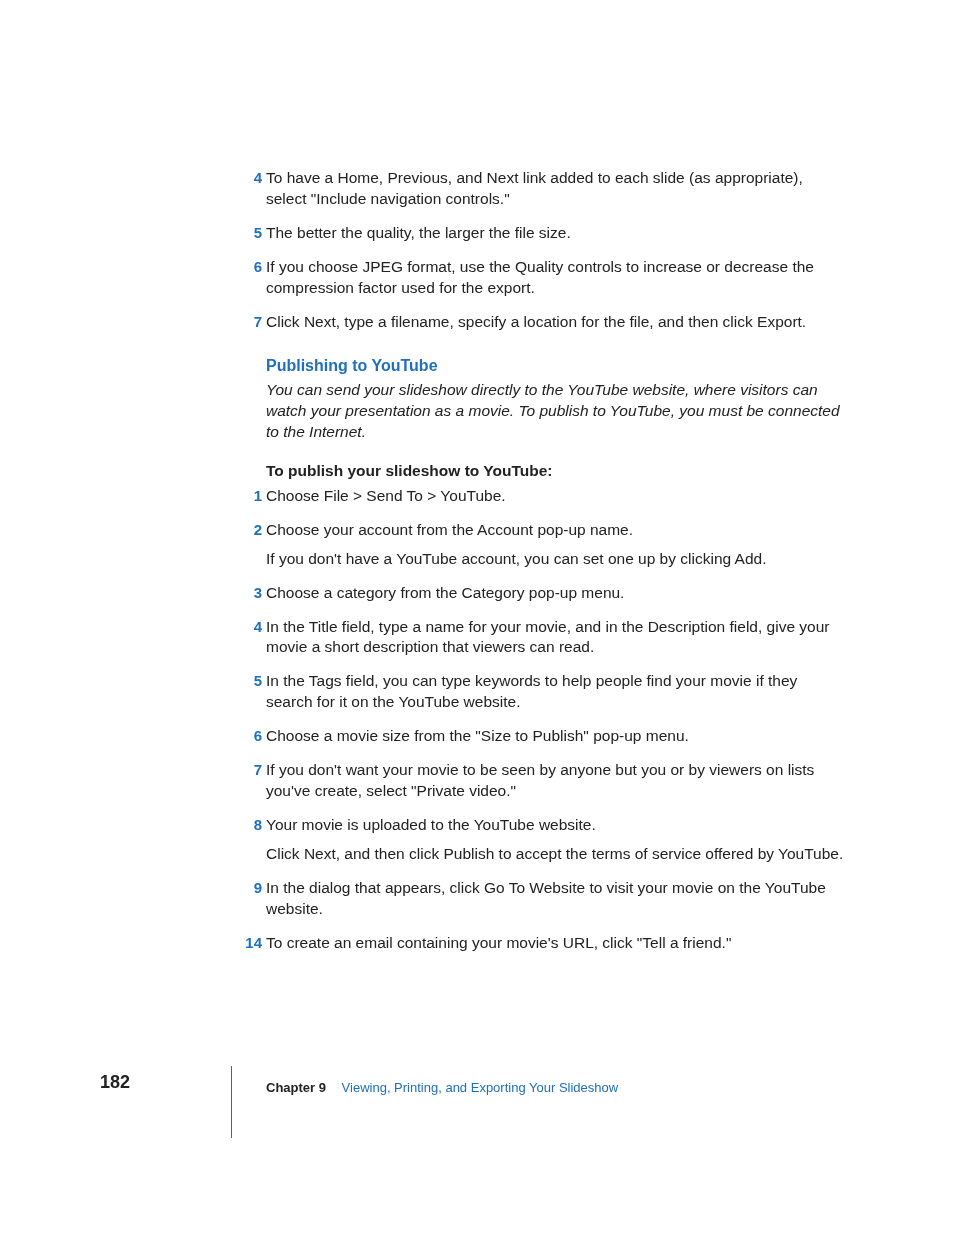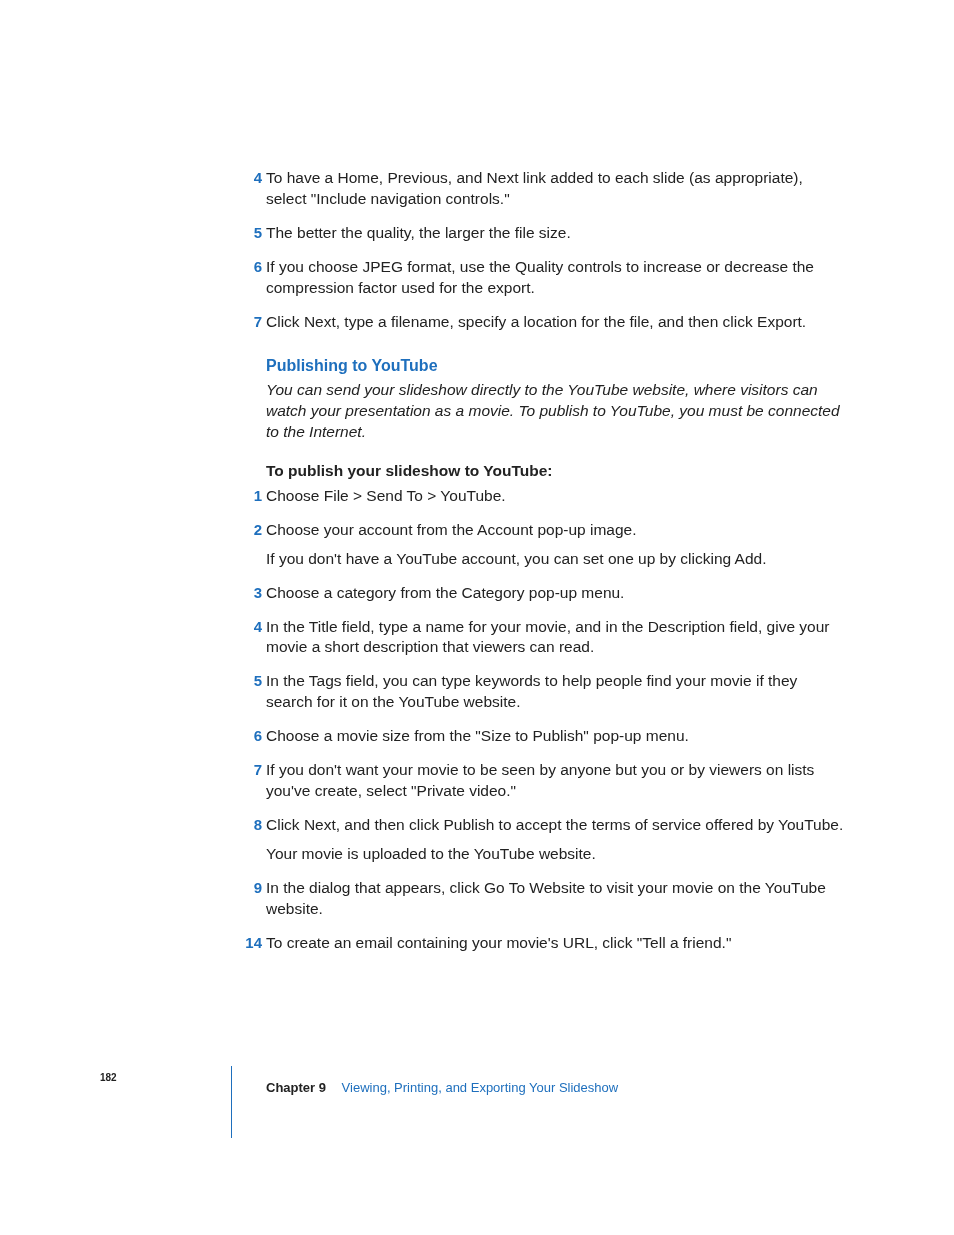--- a/index.html
+++ b/index.html
@@ -55,21 +55,21 @@
     left: 100px;
     top: 1072px;
     width: 760px;
     height: 80px;
   }
   .page-number {
     position: absolute;
     left: 0;
     top: 0;
     font-weight: 700;
-    font-size: 10px;
+    font-size: 18px;
     color: #222;
   }
   .chapter-block {
     position: absolute;
     left: 166px;
     top: 8px;
     font-size: 13px;
   }
   .chapter-label { font-weight: 700; color: #222; }
   .chapter-title { color: #1e6fbd; margin-left: 12px; }
@@ -111,21 +111,21 @@
     <p class="intro-para">You can send your slideshow directly to the YouTube website, where visitors can watch your presentation as a movie. To publish to YouTube, you must be connected to the Internet.</p>
 
     <p class="bold-lead">To publish your slideshow to YouTube:</p>
     <div id="second-list">
         <div class="step">
           <span class="num">1</span>
           <p>Choose File &gt; Send To &gt; YouTube.</p>
         </div>
         <div class="step">
           <span class="num">2</span>
-          <p>Choose your account from the Account pop-up image.</p>
+          <p>Choose your account from the Account pop-up name.</p>
           <p>If you don't have a YouTube account, you can set one up by clicking Add.</p>
         </div>
         <div class="step">
           <span class="num">3</span>
           <p>Choose a category from the Category pop-up menu.</p>
         </div>
         <div class="step">
           <span class="num">4</span>
           <p>In the Title field, type a name for your movie, and in the Description field, give your movie a short description that viewers can read.</p>
         </div>
@@ -136,22 +136,22 @@
         <div class="step">
           <span class="num">6</span>
           <p>Choose a movie size from the "Size to Publish" pop-up menu.</p>
         </div>
         <div class="step">
           <span class="num">7</span>
           <p>If you don't want your movie to be seen by anyone but you or by viewers on lists you've create, select "Private video."</p>
         </div>
         <div class="step">
           <span class="num">8</span>
+          <p>Your movie is uploaded to the YouTube website.</p>
           <p>Click Next, and then click Publish to accept the terms of service offered by YouTube.</p>
-          <p>Your movie is uploaded to the YouTube website.</p>
         </div>
         <div class="step">
           <span class="num">9</span>
           <p>In the dialog that appears, click Go To Website to visit your movie on the YouTube website.</p>
         </div>
         <div class="step">
           <span class="num">14</span>
           <p>To create an email containing your movie's URL, click "Tell a friend."</p>
         </div>
       </div>

